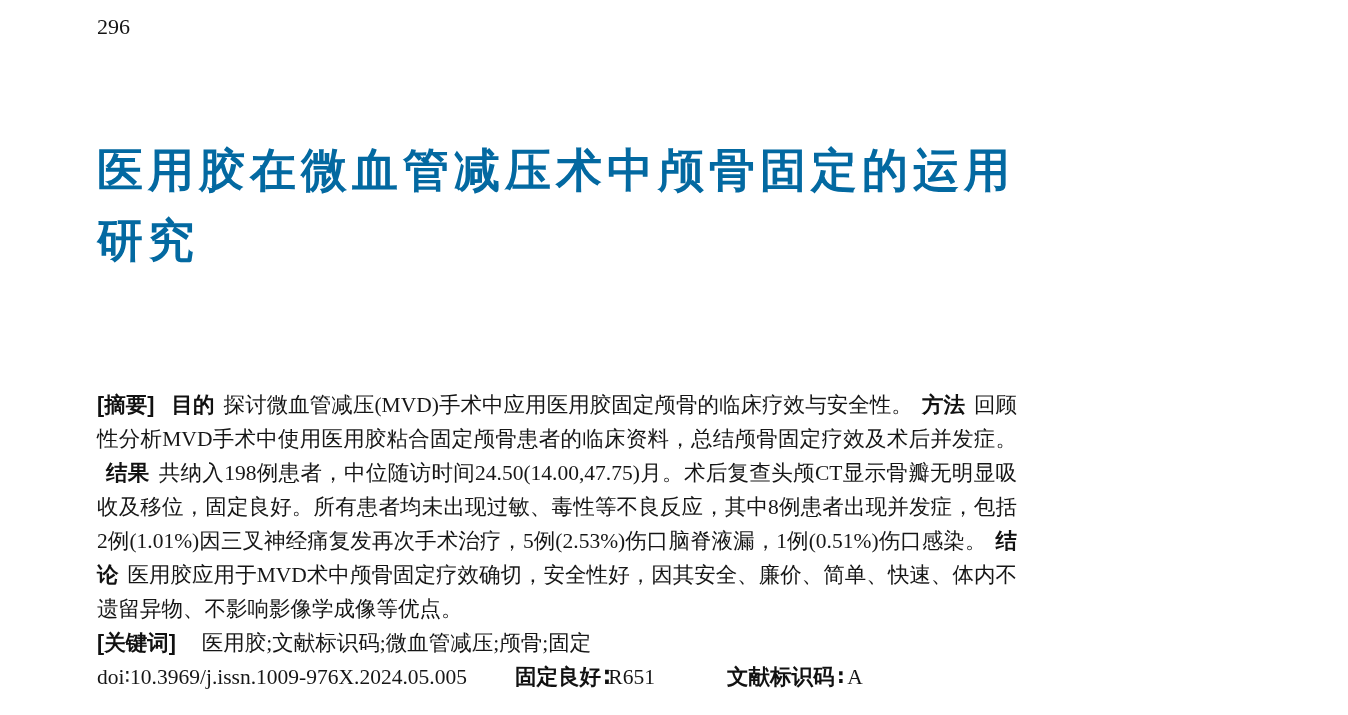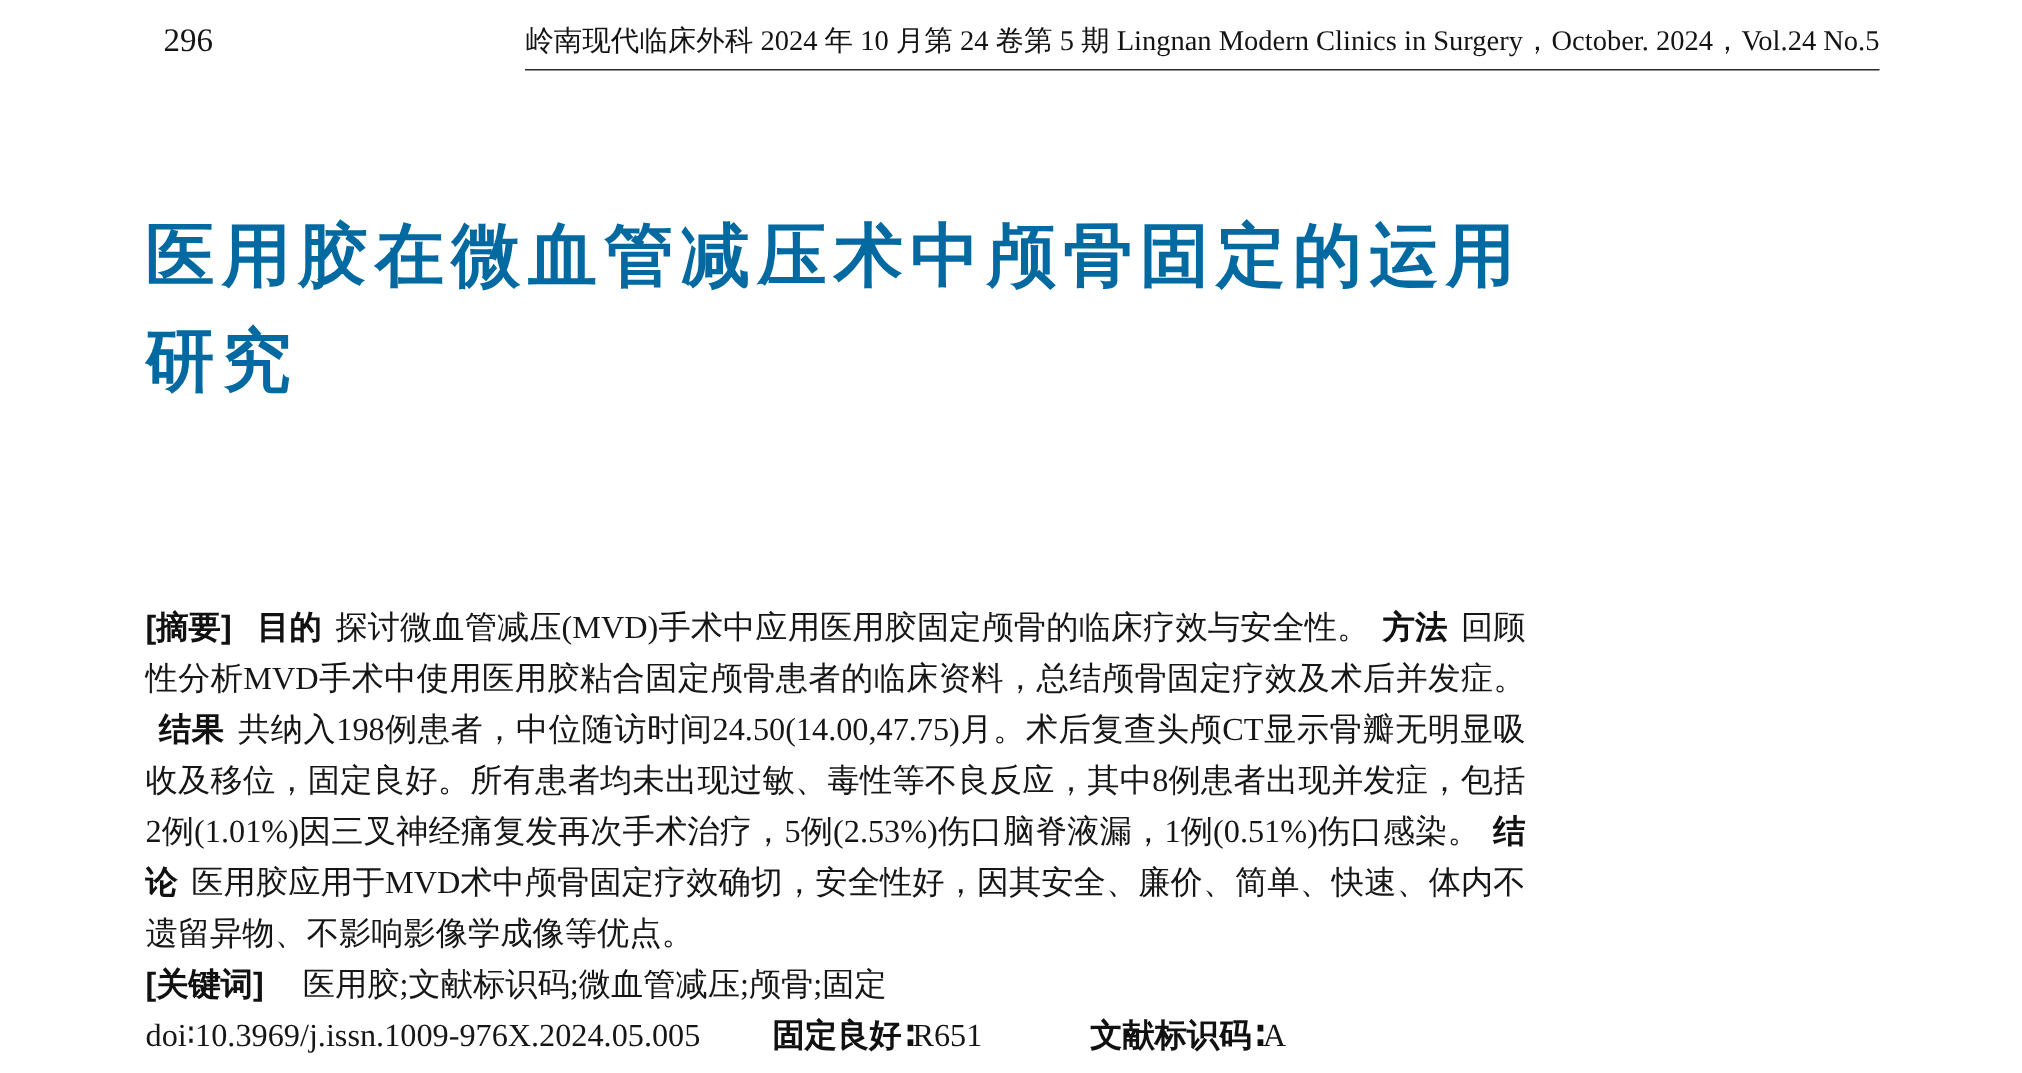--- a/index.html
+++ b/index.html
@@ -8,24 +8,23 @@
     width: 1348px;
     height: 715px;
     background: #ffffff;
     font-family: "Liberation Serif", serif;
     color: #141414;
     overflow: hidden;
   }
   .page-header {
     position: absolute;
     top: 14px;
-    left: 109px;
+    left: 97px;
     right: 95px;
     display: flex;
-    justify-content: space-between;
     align-items: flex-end;
   }
   .page-number {
     font-size: 22px;
     padding-bottom: 7px;
   }
   .journal-line {
     font-size: 19px;
     border-bottom: 1.5px solid #2a2a2a;
     padding-bottom: 6px;
@@ -52,48 +51,47 @@
     letter-spacing: 2px;
     color: #222;
   }
   .authors sup {
     font-size: 14px;
     font-style: normal;
     vertical-align: super;
   }
   .body-text {
     position: absolute;
-    top: 401px;
+    top: 388px;
     left: 97px;
     width: 920px;
     font-size: 21.5px;
     line-height: 34px;
     text-align: justify;
     color: #161616;
   }
   .body-text p { margin: 0; }
   .bold-hei {
     font-family: "Liberation Sans", sans-serif;
     font-weight: bold;
     color: #111;
   }
   .abstract-label { margin-right: 8px; }
   .sec-head { margin: 0 9px; }
   .kw-label { margin-right: 26px; }
   .meta-gap1 { margin-left: 48px; }
-  .meta-gap2 { margin-left: 72px; }
+  .meta-gap2 { margin-left: 72px; font-family: Liberation Mono, monospace; }
 </style>
 </head>
 <body>
 
 <div class="page">
 
   <header class="page-header">
     <span class="page-number">296</span>
-    <span class="journal-line">岭南现代临床外科 2024 年 10 月第 24 卷第 5 期 Lingnan Modern Clinics in Surgery，October. 2024，Vol.24 No.5</span>
   </header>
 
   <h1 class="article-title">医用胶在微血管减压术中颅骨固定的运用研究</h1>
 
 
   <div class="body-text">
     <p class="abstract"><span class="bold-hei abstract-label">[摘要]</span><span class="bold-hei sec-head">目的</span><span>探讨微血管减压(MVD)手术中应用医用胶固定颅骨的临床疗效与安全性。</span><span class="bold-hei sec-head">方法</span><span>回顾性分析MVD手术中使用医用胶粘合固定颅骨患者的临床资料，总结颅骨固定疗效及术后并发症。</span><span class="bold-hei sec-head">结果</span><span>共纳入198例患者，中位随访时间24.50(14.00,47.75)月。术后复查头颅CT显示骨瓣无明显吸收及移位，固定良好。所有患者均未出现过敏、毒性等不良反应，其中8例患者出现并发症，包括2例(1.01%)因三叉神经痛复发再次手术治疗，5例(2.53%)伤口脑脊液漏，1例(0.51%)伤口感染。</span><span class="bold-hei sec-head">结论</span><span>医用胶应用于MVD术中颅骨固定疗效确切，安全性好，因其安全、廉价、简单、快速、体内不遗留异物、不影响影像学成像等优点。</span></p>
 
     <p class="keywords"><span class="bold-hei kw-label">[关键词]</span><span>医用胶;文献标识码;微血管减压;颅骨;固定</span></p>
 

